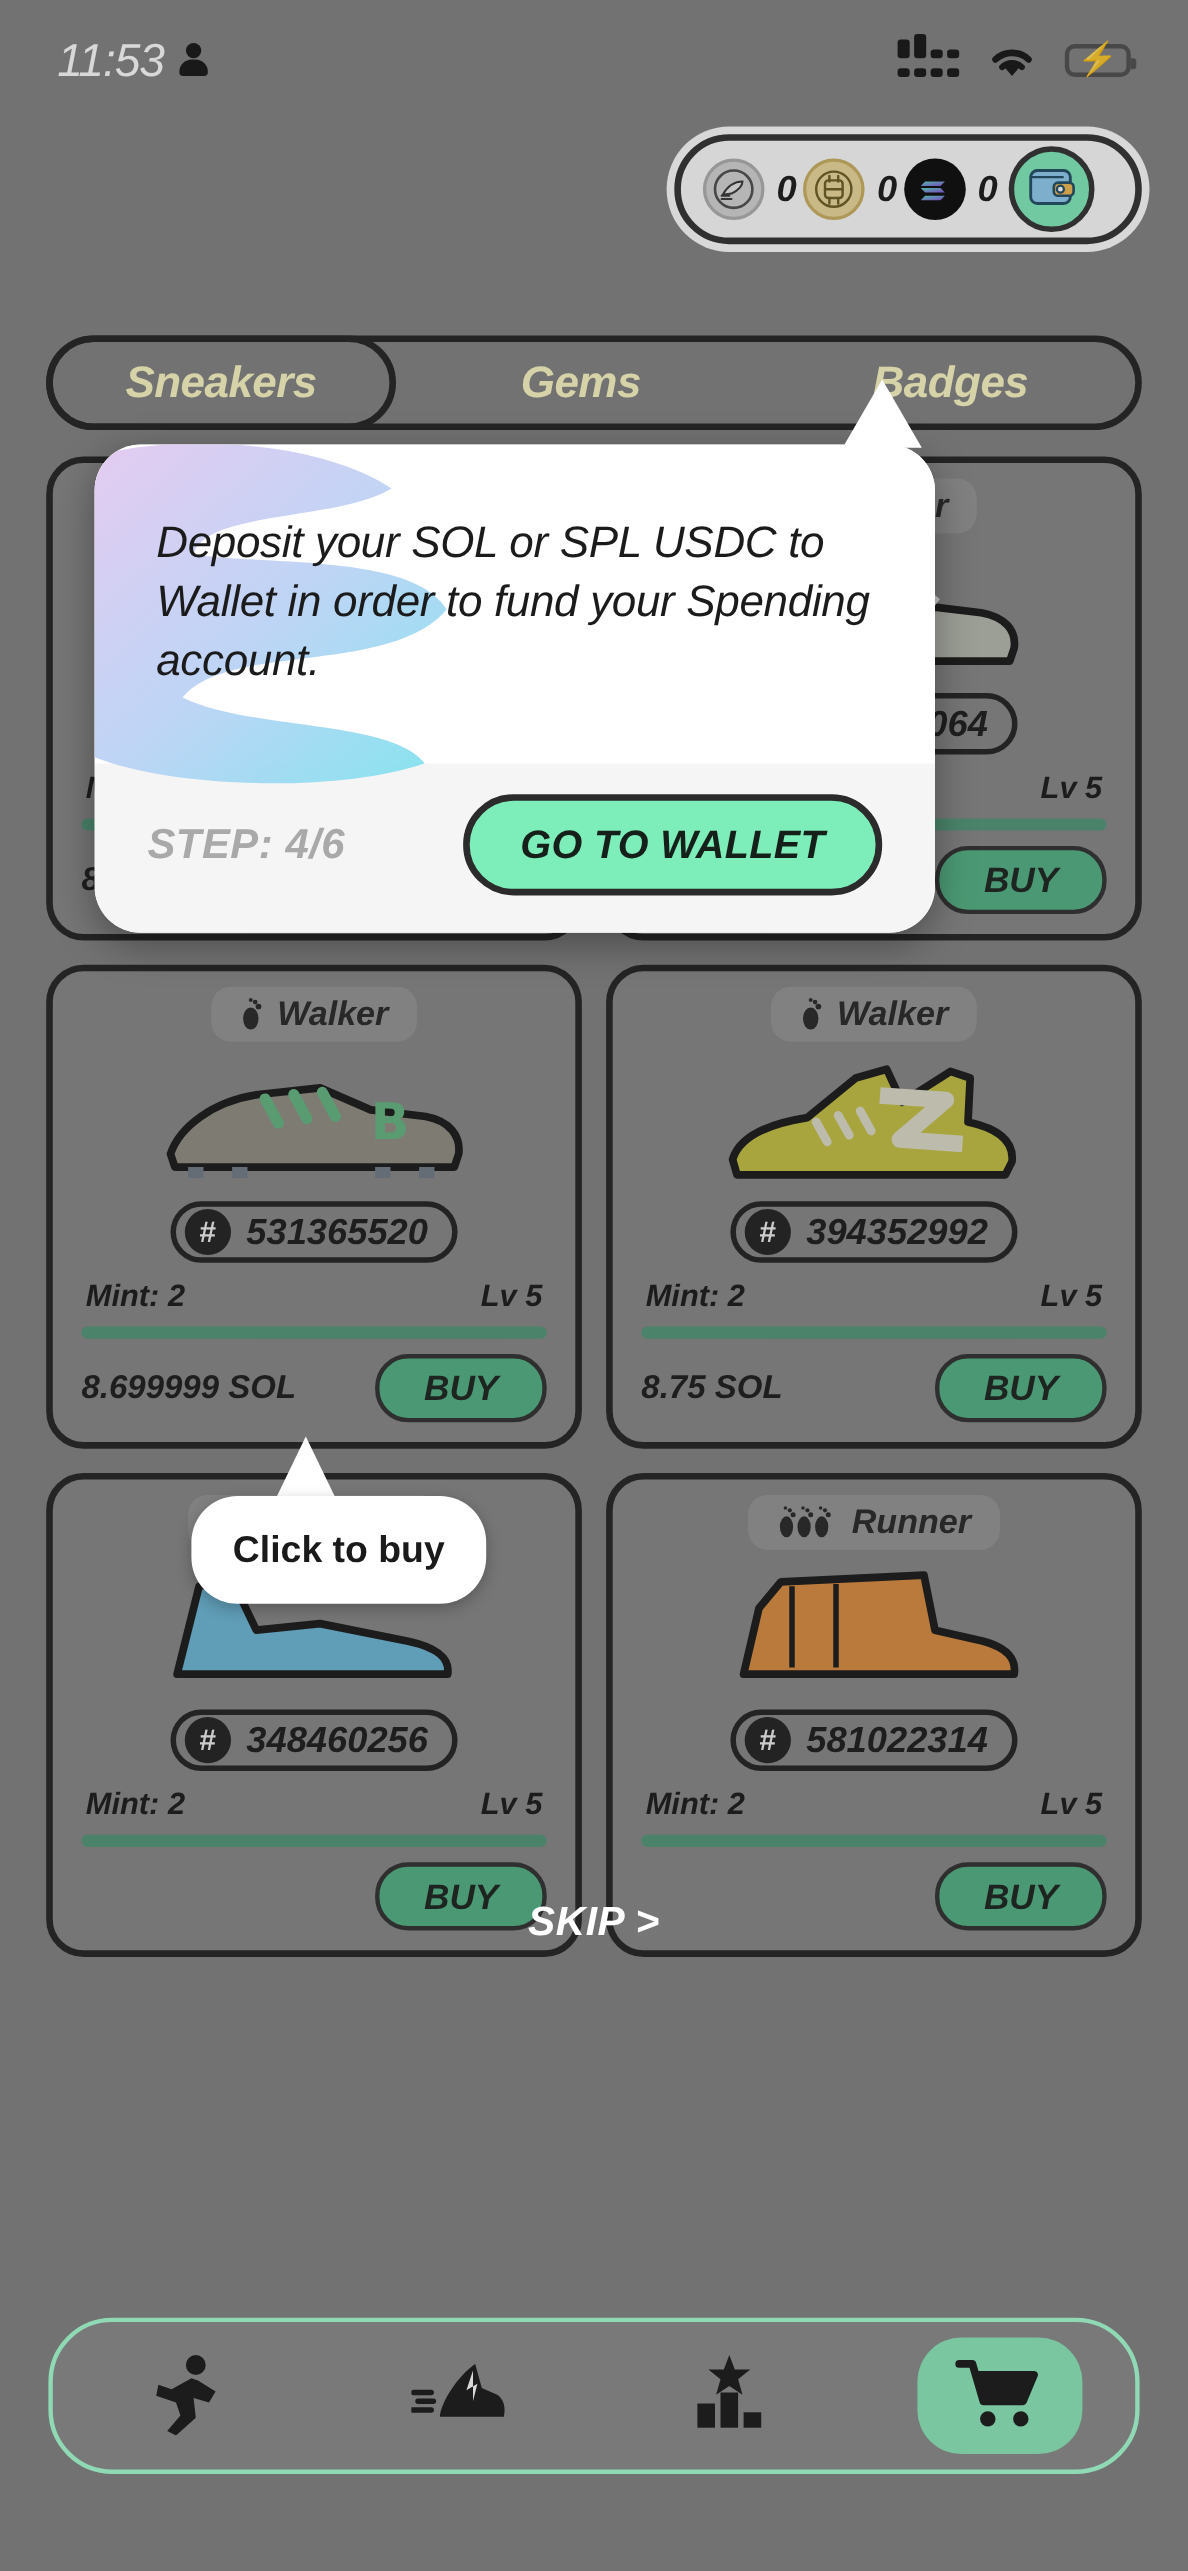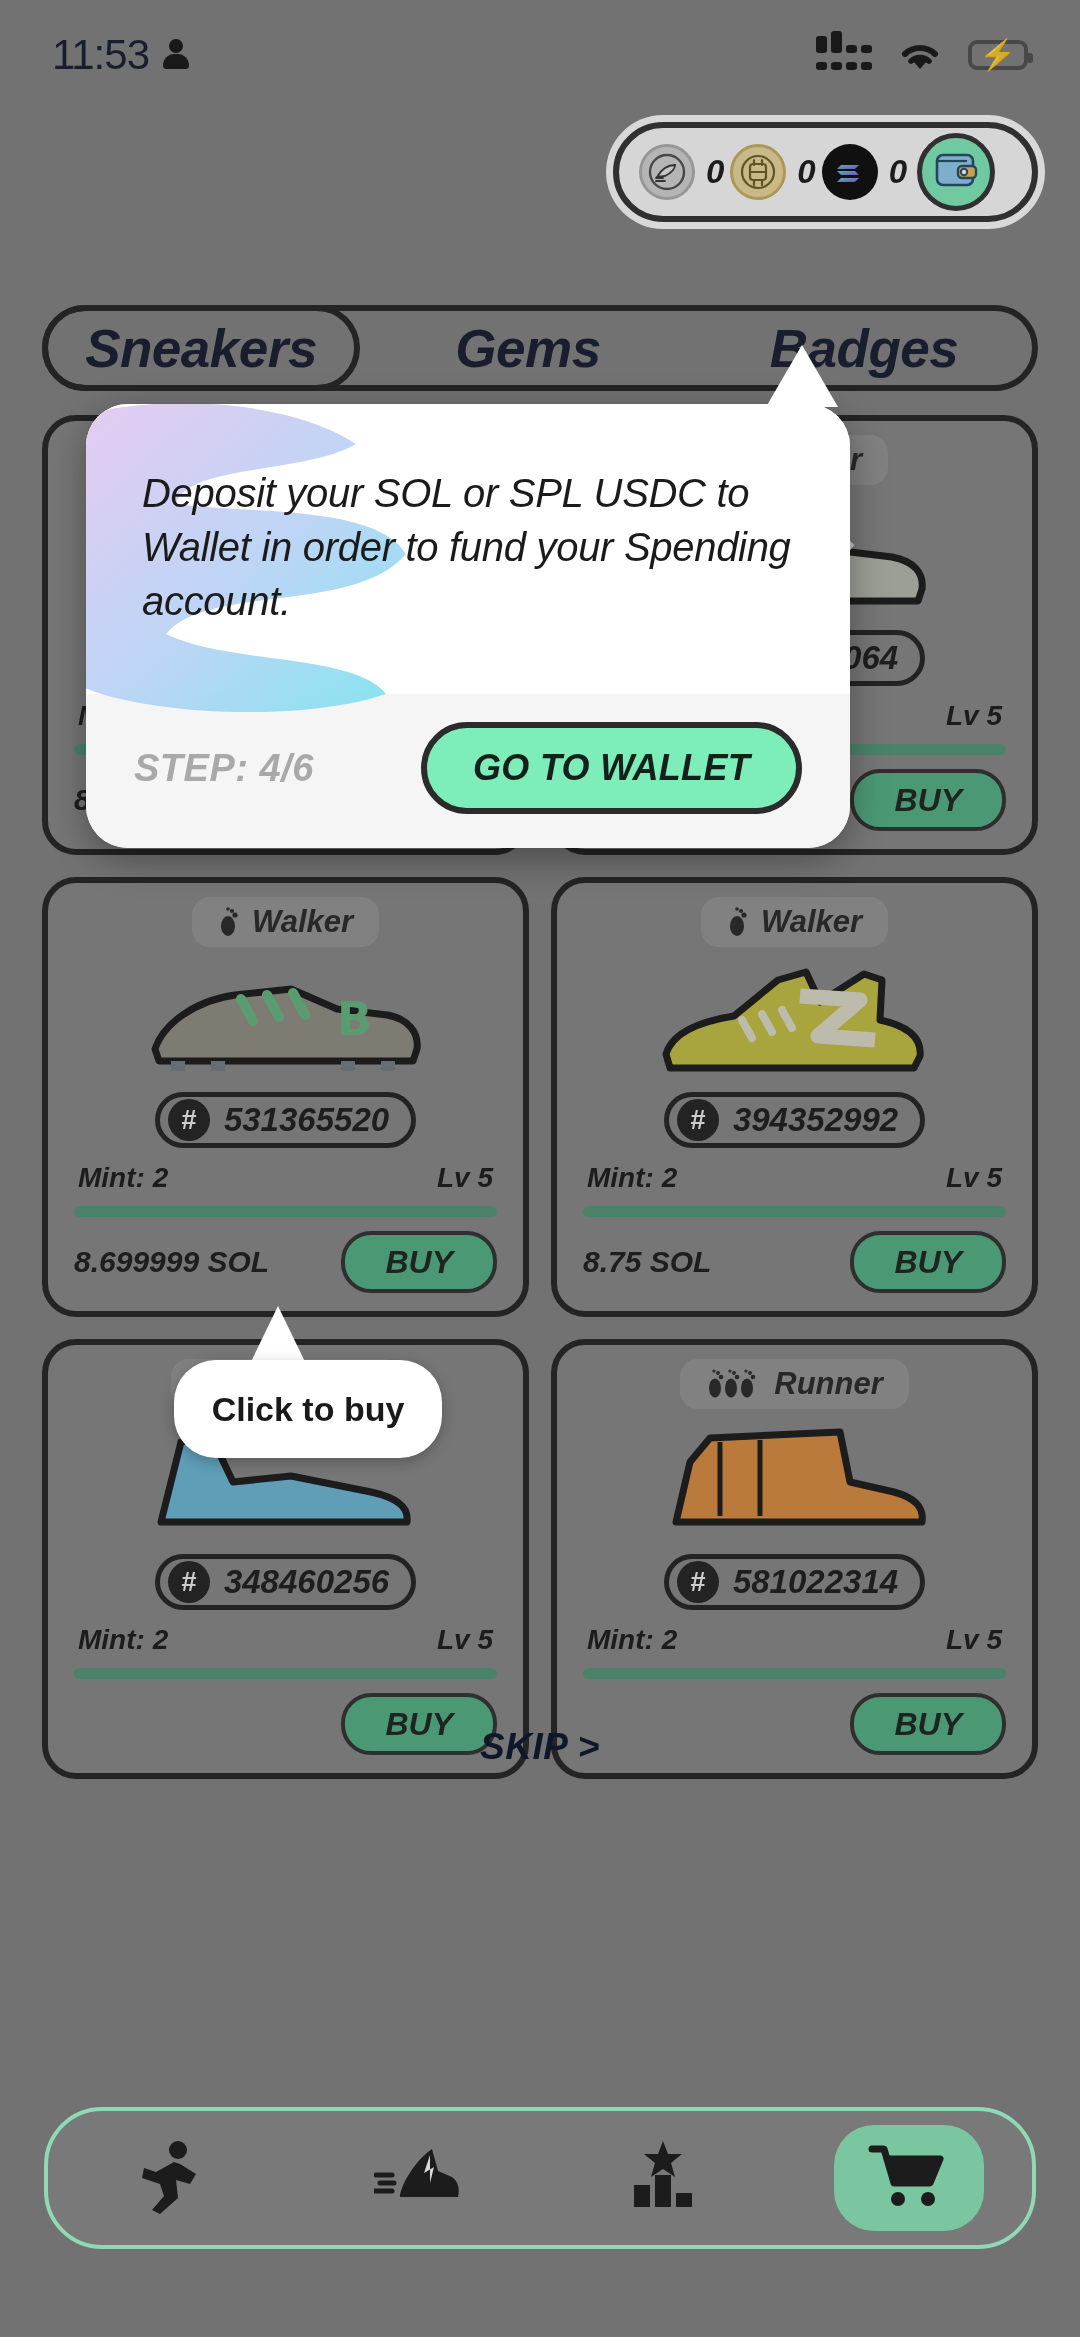--- a/index.html
+++ b/index.html
@@ -16,21 +16,21 @@
     overflow: hidden;
   }
 
   
   .statusbar {
     position: absolute; top: 0; left: 0; width: 1080px; height: 110px;
     display: flex; align-items: center; justify-content: space-between;
     padding: 0 52px;
   }
   .sb-left { display: flex; align-items: center; gap: 14px; }
-  .sb-time { font-size: 42px; font-weight: 500; color: #0f172a; letter-spacing: -1px; }
+  .sb-time { font-size: 42px; font-weight: 500; color: #ffffff; letter-spacing: -1px; font-style: italic; }
   .sb-person { width: 26px; height: 32px; position: relative; }
   .sb-person::before {
     content: ""; position: absolute; top: 0; left: 6px;
     width: 14px; height: 14px; border-radius: 50%; background: #111;
   }
   .sb-person::after {
     content: ""; position: absolute; bottom: 2px; left: 0;
     width: 26px; height: 15px; background: #111;
     border-radius: 13px 13px 4px 4px;
   }
@@ -129,21 +129,21 @@
 
   
   .tabs {
     position: absolute; top: 305px; left: 42px;
     width: 996px; height: 86px;
     border: 6px solid #1f1f1f; border-radius: 46px;
     display: flex; align-items: stretch;
   }
   .tab {
     flex: 1; display: flex; align-items: center; justify-content: center;
-    font-size: 53px; font-style: italic; font-weight: 700; color: #0f172a;
+    font-size: 40px; font-style: italic; font-weight: 700; color: #fef9c3;
     letter-spacing: -0.5px;
   }
   .tab.active {
     border: 6px solid #1f1f1f; border-radius: 46px; margin: -6px 0 -6px -6px;
     flex: 0 0 318px;
   }
 
   
   .grid {
     position: absolute; top: 415px; left: 42px;
@@ -186,21 +186,21 @@
     display: flex; align-items: center; justify-content: center;
     font-size: 32px; font-style: italic; font-weight: 700; color: #17201b; text-align: right;
   }
   .buy-btn.highlight {
     background: #7dedb9; box-shadow: 0 0 0 9px #ffffff;
   }
 
   
   .skip {
     position: absolute; left: 50%; top: 1726px; transform: translateX(-50%);
-    font-size: 37px; font-style: italic; font-weight: 700; color: #0f172a;
+    font-size: 37px; font-style: italic; font-weight: 700; color: #ffffff;
     letter-spacing: 0.5px; z-index: 40;
   }
 
   
   .modal {
     position: absolute; left: 86px; top: 404px; width: 764px;
     border-radius: 42px; background: #ffffff; overflow: hidden;
     box-shadow: 0 10px 36px rgba(0,0,0,0.35); z-index: 60;
   }
   .modal-pointer {

